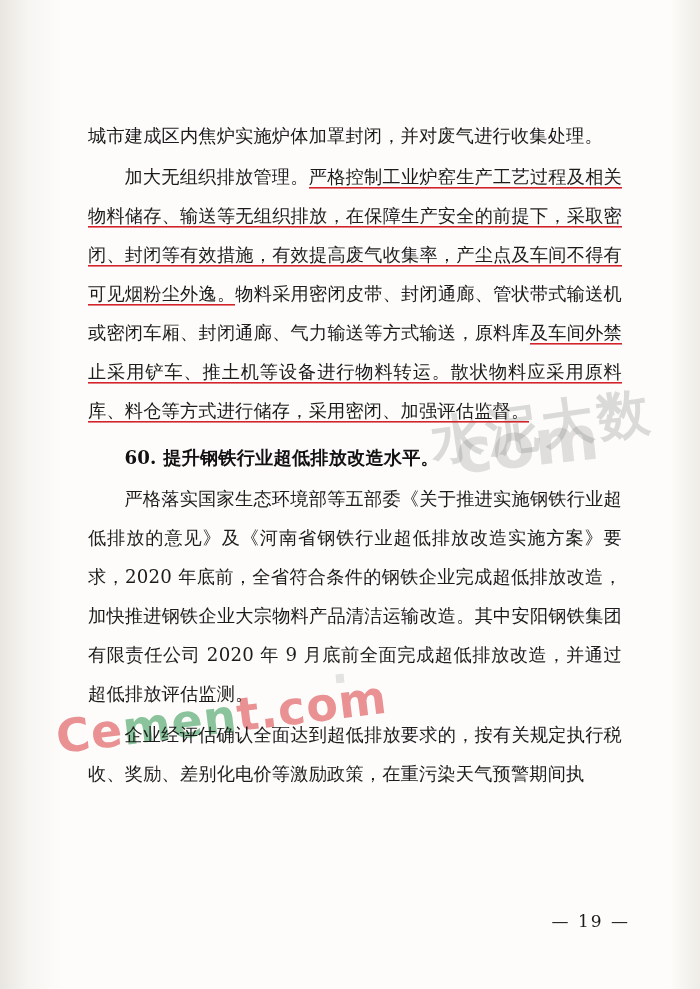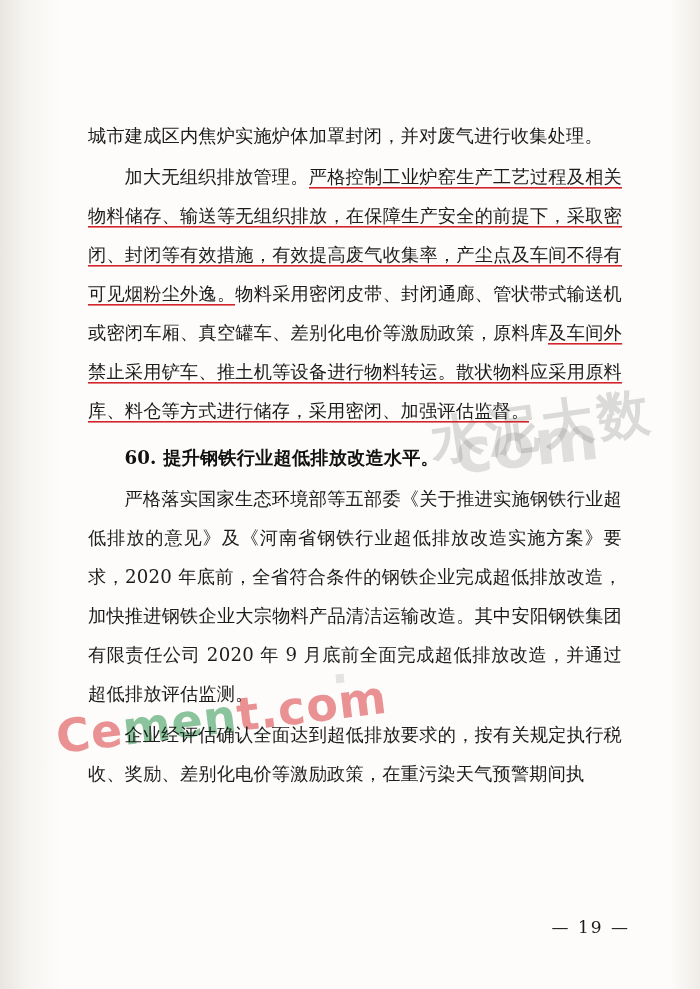--- a/index.html
+++ b/index.html
@@ -74,21 +74,21 @@
     background-image: linear-gradient(to right, #d3242b, #d3242b);
     background-repeat: no-repeat;
     background-position: 0 1.18em;
     background-size: 100% 1.6px;
     padding-bottom: 2px;
   }
 
   .page-number {
     position: absolute;
     right: 70px;
-    bottom: 52px;
+    bottom: 58px;
     font-size: 17px;
     color: #1b1b1b;
     letter-spacing: 2px;
     font-family: "DejaVu Serif", "Liberation Serif", serif;
   }
 
   
   .wm {
     position: absolute;
     pointer-events: none;
@@ -139,21 +139,21 @@
     <span>Ce</span><span class="g">men</span><span>t.com</span>
   </div>
 
   <div class="content">
 
     <p>
       <span>城市建成区内焦炉实施炉体加罩封闭，并对废气进行收集处理。</span>
     </p>
 
     <p class="indent">
-      <span>加大无组织排放管理。</span><span class="uline">严格控制工业炉窑生产工艺过程及相关物料储存、输送等无组织排放，在保障生产安全的前提下，采取密闭、封闭等有效措施，有效提高废气收集率，产尘点及车间不得有可见烟粉尘外逸。</span><span>物料采用密闭皮带、封闭通廊、管状带式输送机或密闭车厢、真空罐车、差别化电价等激励政策，原料库</span><span class="uline">及车间外禁止采用铲车、推土机等设备进行物料转运。</span><span class="uline">散状物料应采用原料库、料仓等方式进行储存，采用密闭、加强评估监督。</span>
+      <span>加大无组织排放管理。</span><span class="uline">严格控制工业炉窑生产工艺过程及相关物料储存、输送等无组织排放，在保障生产安全的前提下，采取密闭、封闭等有效措施，有效提高废气收集率，产尘点及车间不得有可见烟粉尘外逸。</span><span>物料采用密闭皮带、封闭通廊、管状带式输送机或密闭车厢、封闭通廊、气力输送等方式输送，原料库</span><span class="uline">及车间外禁止采用铲车、推土机等设备进行物料转运。</span><span class="uline">散状物料应采用原料库、料仓等方式进行储存，采用密闭、加强评估监督。</span>
     </p>
 
     <p class="heading">60. 提升钢铁行业超低排放改造水平。</p>
 
     <p class="indent">
       <span>严格落实国家生态环境部等五部委《关于推进实施钢铁行业超低排放的意见》及《河南省钢铁行业超低排放改造实施方案》要求，2020 年底前，全省符合条件的钢铁企业完成超低排放改造，加快推进钢铁企业大宗物料产品清洁运输改造。其中安阳钢铁集团有限责任公司 2020 年 9 月底前全面完成超低排放改造，并通过超低排放评估监测。</span>
     </p>
 
 
     <p class="indent">

